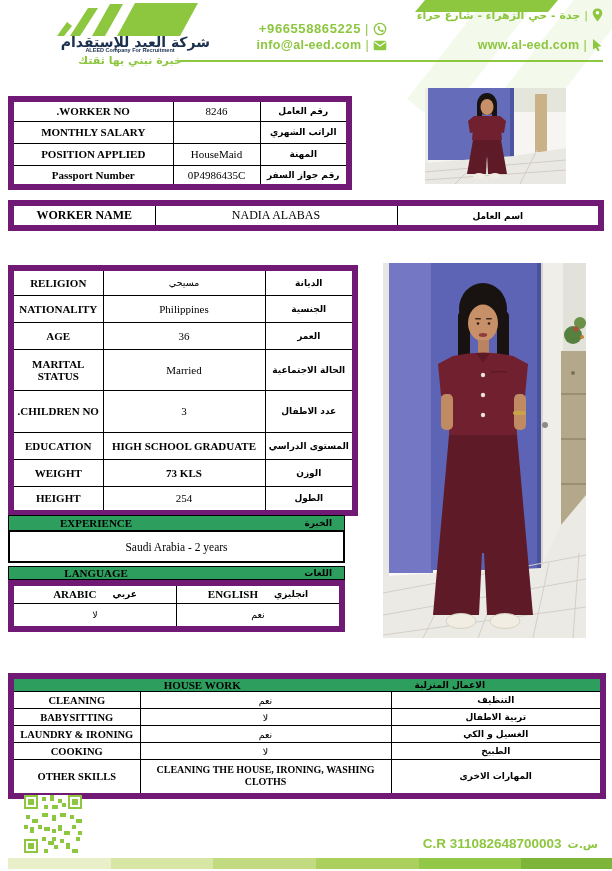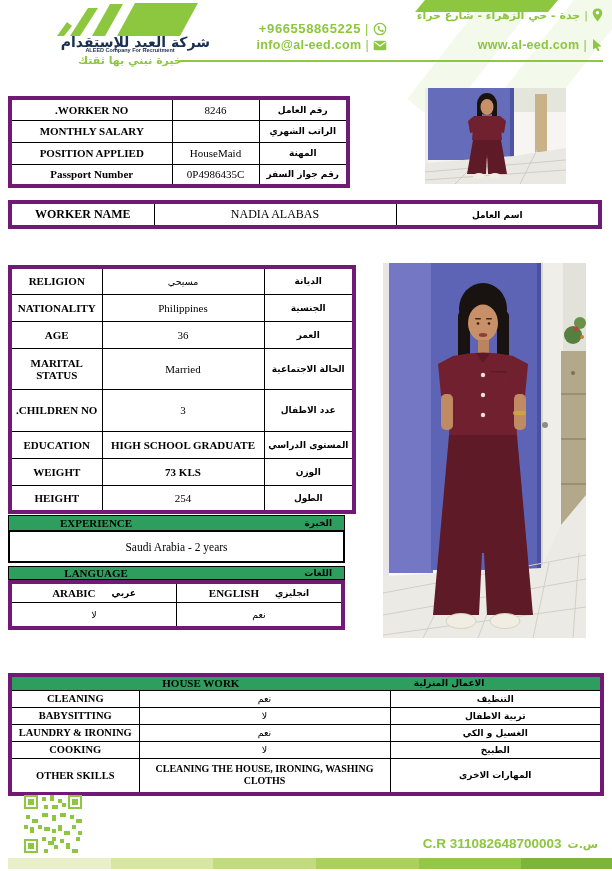--- a/index.html
+++ b/index.html
@@ -31,21 +31,21 @@
     color:var(--brand-green);font-family:"Liberation Sans","DejaVu Sans",sans-serif;font-weight:bold}
   .c-phone{left:205px;top:21px;width:182px;font-size:13px;letter-spacing:.6px}
   .c-email{left:205px;top:38px;width:182px;font-size:12.5px;letter-spacing:.3px}
   .c-addr{left:390px;top:8px;width:213px;font-size:11px;font-family:"DejaVu Sans",sans-serif}
   .c-web{left:390px;top:38px;width:213px;font-size:12.5px;letter-spacing:.3px}
   .c-row .sep{font-weight:normal}
   .c-row svg{flex:0 0 auto}
   .head-rule{position:absolute;left:180px;top:60px;width:423px;height:2px;background:var(--brand-green)}
   
   table{border-collapse:collapse;table-layout:fixed;position:absolute}
-  table.doc{border:4px solid #701a75}
+  table.doc{border:6px solid #701a75}
   table.doc td{border:1px solid #000;text-align:center;vertical-align:middle;overflow:hidden;padding:0 2px}
   .lbl{font-weight:bold;font-size:11px}
   .val{font-size:11px}
   .val.b{font-weight:bold}
   .ar{font-family:"DejaVu Sans",sans-serif;font-weight:bold;font-size:9px}
   .arv{font-family:"DejaVu Sans",sans-serif;font-size:9.5px}
   .info-table{left:8px;top:96px;width:338px}
   .info-table tr{height:22px}
   .name-table{left:8px;top:200px;width:590px}
   .name-table tr{height:25px}

